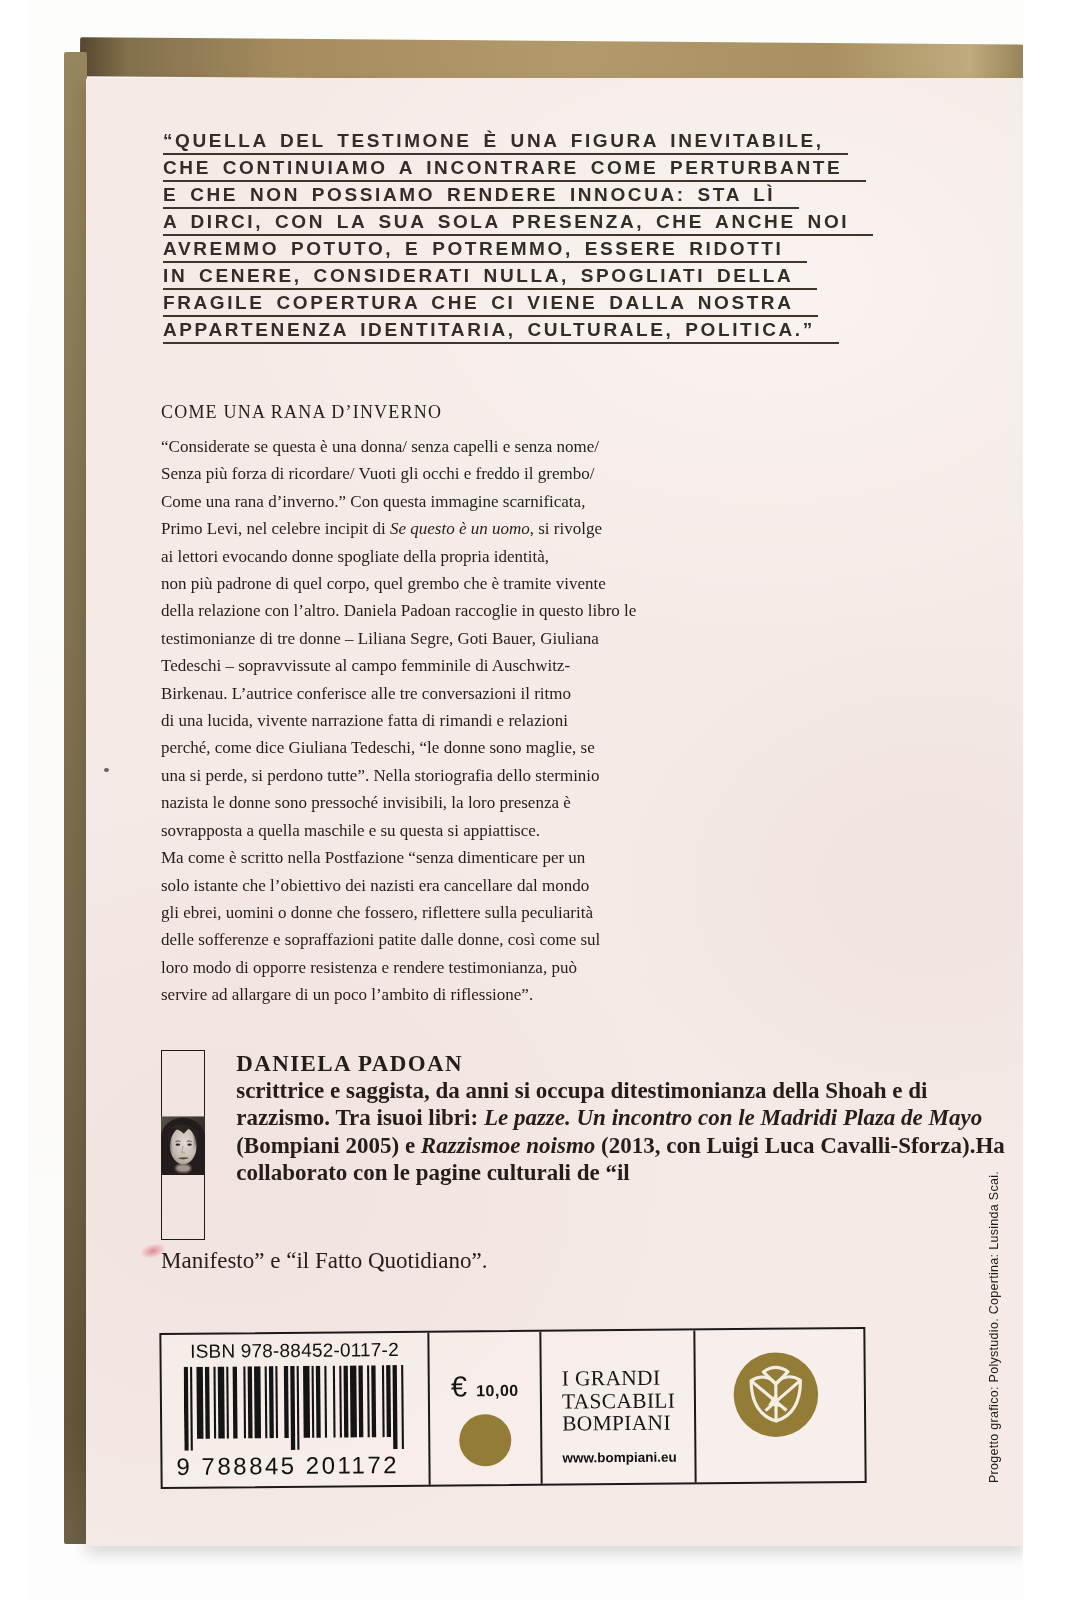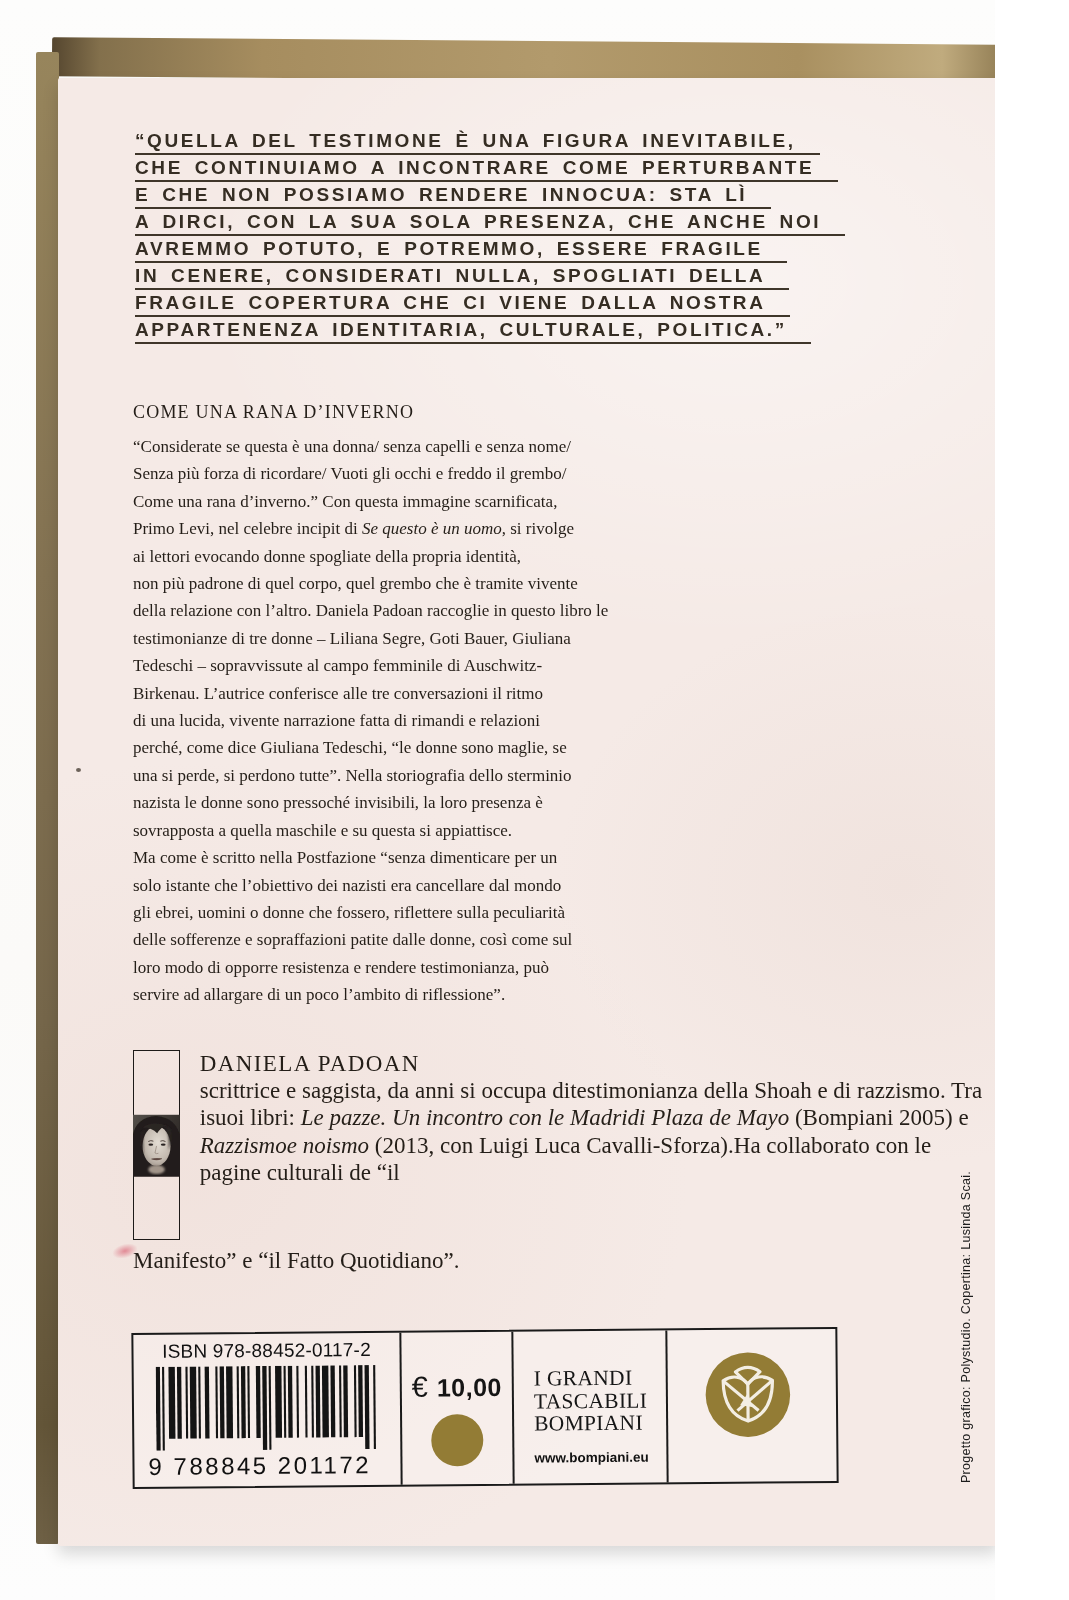--- a/index.html
+++ b/index.html
@@ -1,19 +1,19 @@
 <!DOCTYPE html>
 <html style="--gold: #937c35;"><head>
 <meta charset="utf-8">
 <style>
   html,body{margin:0;padding:0;background:#ffffff;}
   #stage{
     position:relative;width:995px;height:1600px;overflow:hidden;
     background:linear-gradient(180deg,#fdfdfc 0%,#fbfaf8 60%,#fdfdfd 100%);
-    font-family:"Liberation Serif", serif;color:#241e18;
+    font-family:"Liberation Serif", serif;color:#241e18;margin-left:28px;
   }
   
   .top-edge{
     position:absolute;left:52px;top:41px;width:957px;height:39px;
     background:linear-gradient(90deg,#55462f 0%,#83704c 5%,#a68d5f 22%,#b29a6c 52%,#a99060 78%,#c0ab7e 93%,#8d7950 100%);
     transform:rotate(0.45deg);border-radius:2px 3px 2px 2px;
   }
   .left-edge{
     position:absolute;left:36px;top:52px;width:23px;height:1492px;
     background:linear-gradient(180deg,#97855c 0%,#837252 35%,#75664a 65%,#635538 92%,#6e6045 100%);
@@ -47,21 +47,21 @@
     padding:0 24px 3px 0;border-bottom:2px solid #3f362a;margin-bottom:3px;white-space:nowrap;
   }
   .quote-block .row{display:block;}
 
   
   .syn-heading{position:absolute;left:133px;top:402px;font-size:18px;letter-spacing:1.2px;color:#241e18;}
   .syn-par{position:absolute;left:133px;top:433px;font-size:17px;line-height:27.4px;color:#241e18;white-space:nowrap;}
   .syn-par .p-line{display:block;}
 
   
-  .bio-row{position:absolute;left:133px;top:1050px;display:flex;gap:20px;}
+  .bio-row{position:absolute;left:133px;top:1050px;display:flex;gap:31px;font-weight:bold;}
   .author-photo{width:147px;height:190px;display:block;box-shadow:0 0 0 1px #1d1a18 inset;}
   .bio-col{font-size:23px;line-height:27.2px;}
   .author-name{font-size:23px;letter-spacing:1.4px;line-height:27.2px;}
   .bio-tail{position:absolute;left:133px;top:1248px;font-size:23px;}
 
   
   .footer-box{
     position:absolute;left:132px;top:1330px;width:702px;height:152px;
     border:2px solid #1a1a1a;display:flex;transform:rotate(-0.5deg);
     background:rgba(255,255,255,0.25);
@@ -69,21 +69,21 @@
   .fcell{box-sizing:border-box;height:100%;}
   .fcell1{width:268px;border-right:2px solid #1a1a1a;padding-top:6px;}
   .fcell2{width:112px;border-right:2px solid #1a1a1a;display:flex;flex-direction:column;align-items:center;}
   .fcell3{width:154px;border-right:2px solid #1a1a1a;padding:36px 0 0 20px;}
   .fcell4{flex:1;position:relative;}
   .isbn-label{font-family:"Liberation Sans",sans-serif;font-size:19px;letter-spacing:0.2px;text-align:center;color:#111;}
   .barcode-wrap{width:226px;margin:4px 0 0 22px;}
   .ean-digits{font-family:"Liberation Sans",sans-serif;font-size:24px;color:#111;letter-spacing:2.5px;margin:-2px 0 0 -8px;white-space:nowrap;}
   .price-row{margin-top:38px;font-family:"Liberation Sans",sans-serif;color:#151515;display:flex;align-items:baseline;}
   .euro{font-size:29px;}
-  .amount{font-size:25px;font-weight:700;margin-left:9px;letter-spacing:0.5px;}
+  .amount{font-size:16px;font-weight:700;margin-left:9px;letter-spacing:0.5px;}
   .gold-dot{width:52px;height:52px;border-radius:50%;background:var(--gold,#937c35);margin-top:11px;}
   .imprint{font-size:21.5px;line-height:22.5px;letter-spacing:0.3px;color:#161616;}
   .website{margin-top:15px;font-family:"Liberation Sans",sans-serif;font-weight:700;font-size:13.5px;color:#111;}
   .flower-badge{position:absolute;left:36px;top:21px;}
 
   
   .credit{
     position:absolute;left:966px;top:1327px;transform:translate(-50%,-50%) rotate(-90deg);
     font-family:"Liberation Sans",sans-serif;font-size:12.5px;color:#1c1c1c;white-space:nowrap;letter-spacing:0.3px;
   }
@@ -99,21 +99,21 @@
   <div class="page-gap"></div>
   <div class="blue-edge"></div>
   <div class="speck"></div>
   <div class="pink-stain"></div>
 
   <div class="quote-block">
       <span class="row"><span class="q-line"><span>“QUELLA DEL TESTIMONE È UNA FIGURA INEVITABILE,</span></span></span>
       <span class="row"><span class="q-line"><span>CHE CONTINUIAMO A INCONTRARE COME PERTURBANTE</span></span></span>
       <span class="row"><span class="q-line"><span>E CHE NON POSSIAMO RENDERE INNOCUA: STA LÌ</span></span></span>
       <span class="row"><span class="q-line"><span>A DIRCI, CON LA SUA SOLA PRESENZA, CHE ANCHE NOI</span></span></span>
-      <span class="row"><span class="q-line"><span>AVREMMO POTUTO, E POTREMMO, ESSERE FRAGILE</span></span></span>
+      <span class="row"><span class="q-line"><span>AVREMMO POTUTO, E POTREMMO, ESSERE RIDOTTI</span></span></span>
       <span class="row"><span class="q-line"><span>IN CENERE, CONSIDERATI NULLA, SPOGLIATI DELLA</span></span></span>
       <span class="row"><span class="q-line"><span>FRAGILE COPERTURA CHE CI VIENE DALLA NOSTRA</span></span></span>
       <span class="row"><span class="q-line"><span>APPARTENENZA IDENTITARIA, CULTURALE, POLITICA.”</span></span></span>
     </div>
 
   <div class="syn-heading">COME UNA RANA D’INVERNO</div>
   <div class="syn-par">
       <span class="p-line"><span>“Considerate se questa è una donna/ senza capelli e senza nome/</span></span>
       <span class="p-line"><span>Senza più forza di ricordare/ Vuoti gli occhi e freddo il grembo/</span></span>
       <span class="p-line"><span>Come una rana d’inverno.” Con questa immagine scarnificata,</span></span>

